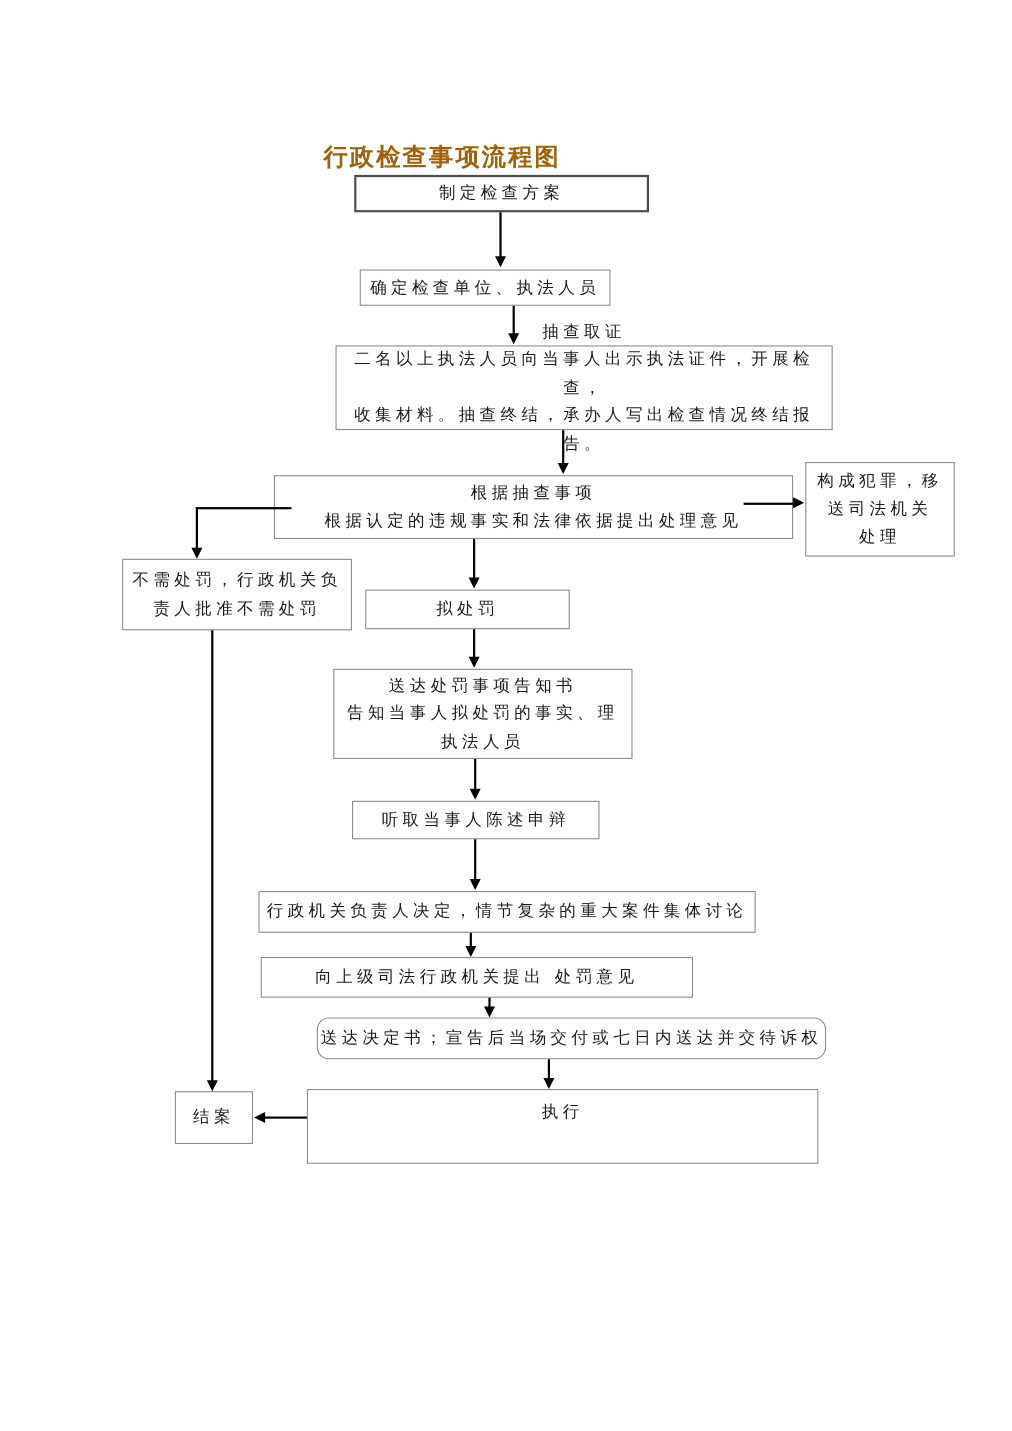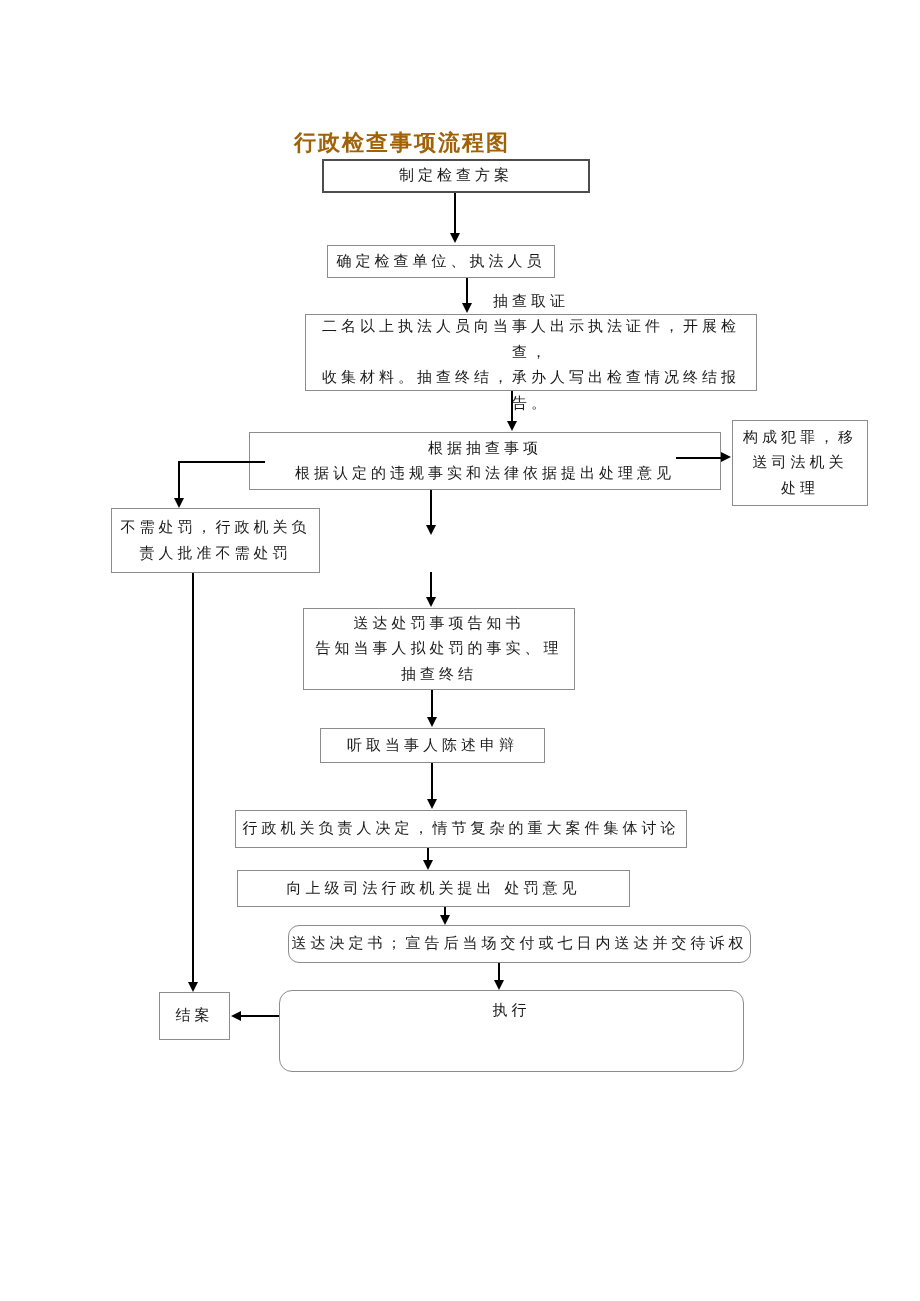--- a/index.html
+++ b/index.html
@@ -47,34 +47,35 @@
   <div class="node" style="left:249px; top:432px; width:472px; height:58px;">根据抽查事项
 根据认定的违规事实和法律依据提出处理意见</div>
 
   <div class="node" style="left:732px; top:420px; width:136px; height:86px;">构成犯罪，移
 送司法机关
 处理</div>
 
   <div class="node" style="left:111px; top:508px; width:209px; height:65px;">不需处罚，行政机关负
 责人批准不需处罚</div>
 
+  <div class="node" style="left:332px; top:536px; width:186px; height:36px;">拟处罚</div>
 
   <div class="node" style="left:303px; top:608px; width:272px; height:82px;">送达处罚事项告知书
 告知当事人拟处罚的事实、理
-抽查终结</div>
+执法人员</div>
 
   <div class="node" style="left:320px; top:728px; width:225px; height:35px;">听取当事人陈述申辩</div>
 
   <div class="node" style="left:235px; top:810px; width:452px; height:38px;">行政机关负责人决定，情节复杂的重大案件集体讨论</div>
 
   <div class="node" style="left:237px; top:870px; width:393px; height:37px;">向上级司法行政机关提出 处罚意见</div>
 
   <div class="node" style="left:288px; top:925px; width:463px; height:38px;border-radius:11px;">送达决定书；宣告后当场交付或七日内送达并交待诉权</div>
 
-  <div class="node top-text" style="left:279px; top:990px; width:465px; height:82px;border-radius:13px;">执行</div>
+  <div class="node top-text" style="left:279px; top:990px; width:465px; height:68px;">执行</div>
 
   <div class="node" style="left:159px; top:992px; width:71px; height:48px;">结案</div>
 
   <div class="vline" style="left:454px; top:193px; height:41px;"></div>
   <div class="arr down" style="left:450px; top:233px;"></div>
 
   <div class="vline" style="left:466px; top:278px; height:26px;"></div>
   <div class="arr down" style="left:462px; top:303px;"></div>
 
   <div class="vline" style="left:511px; top:391px; height:31px;"></div>

